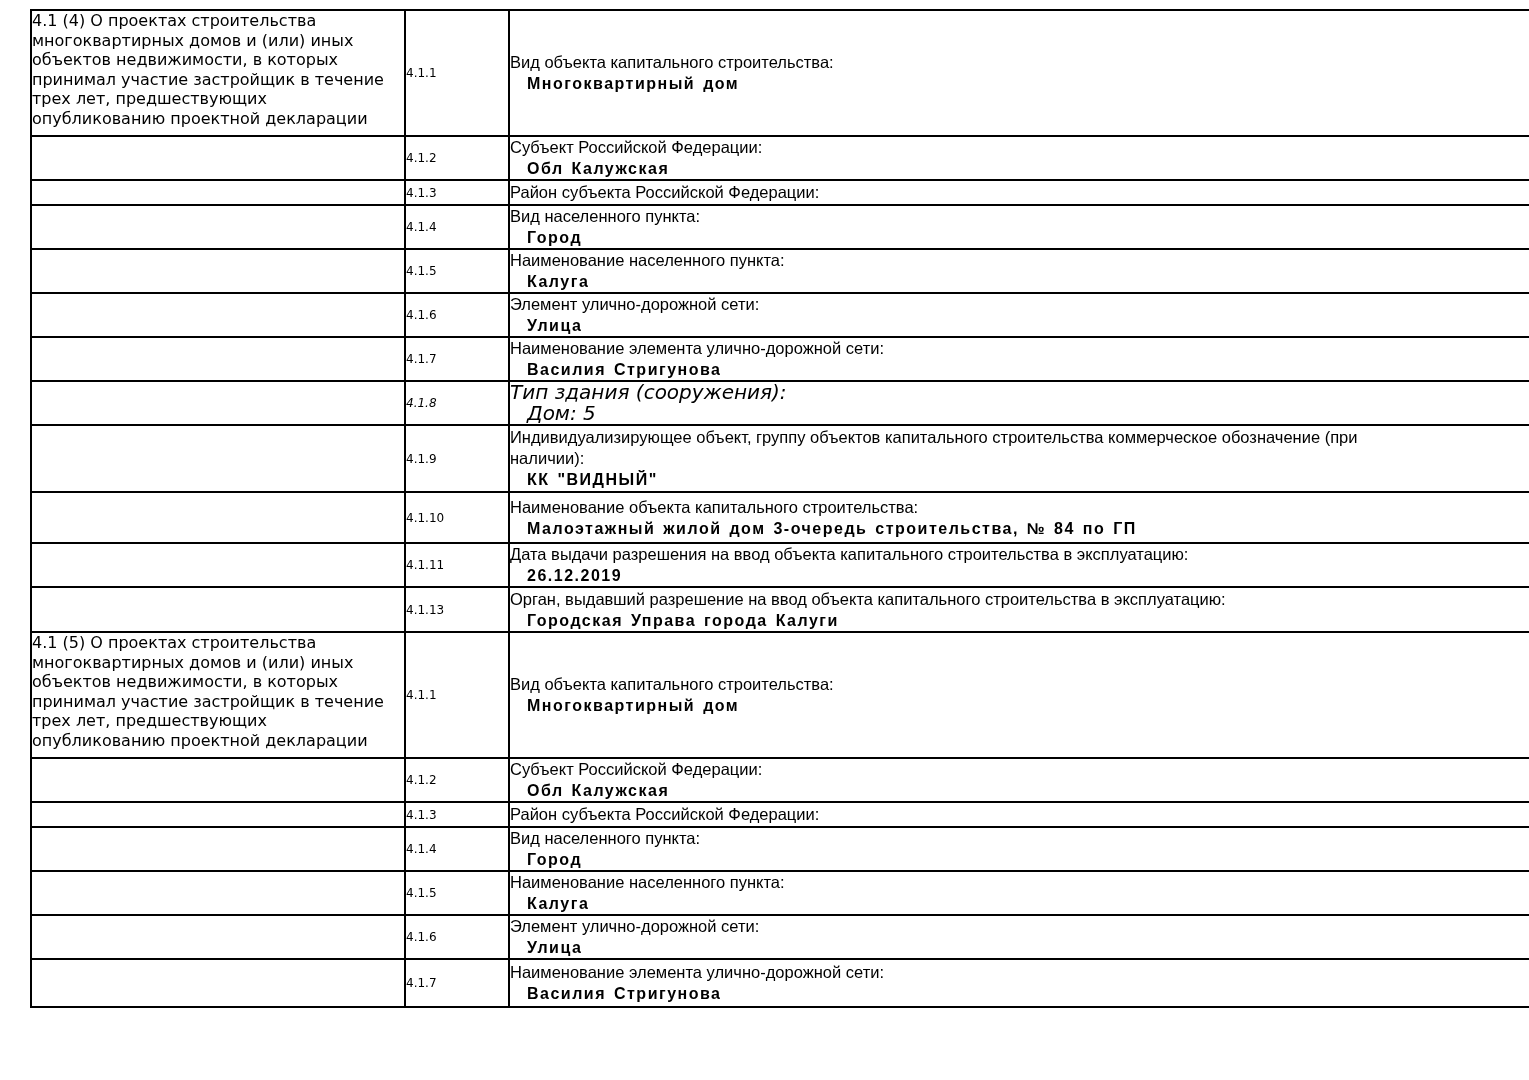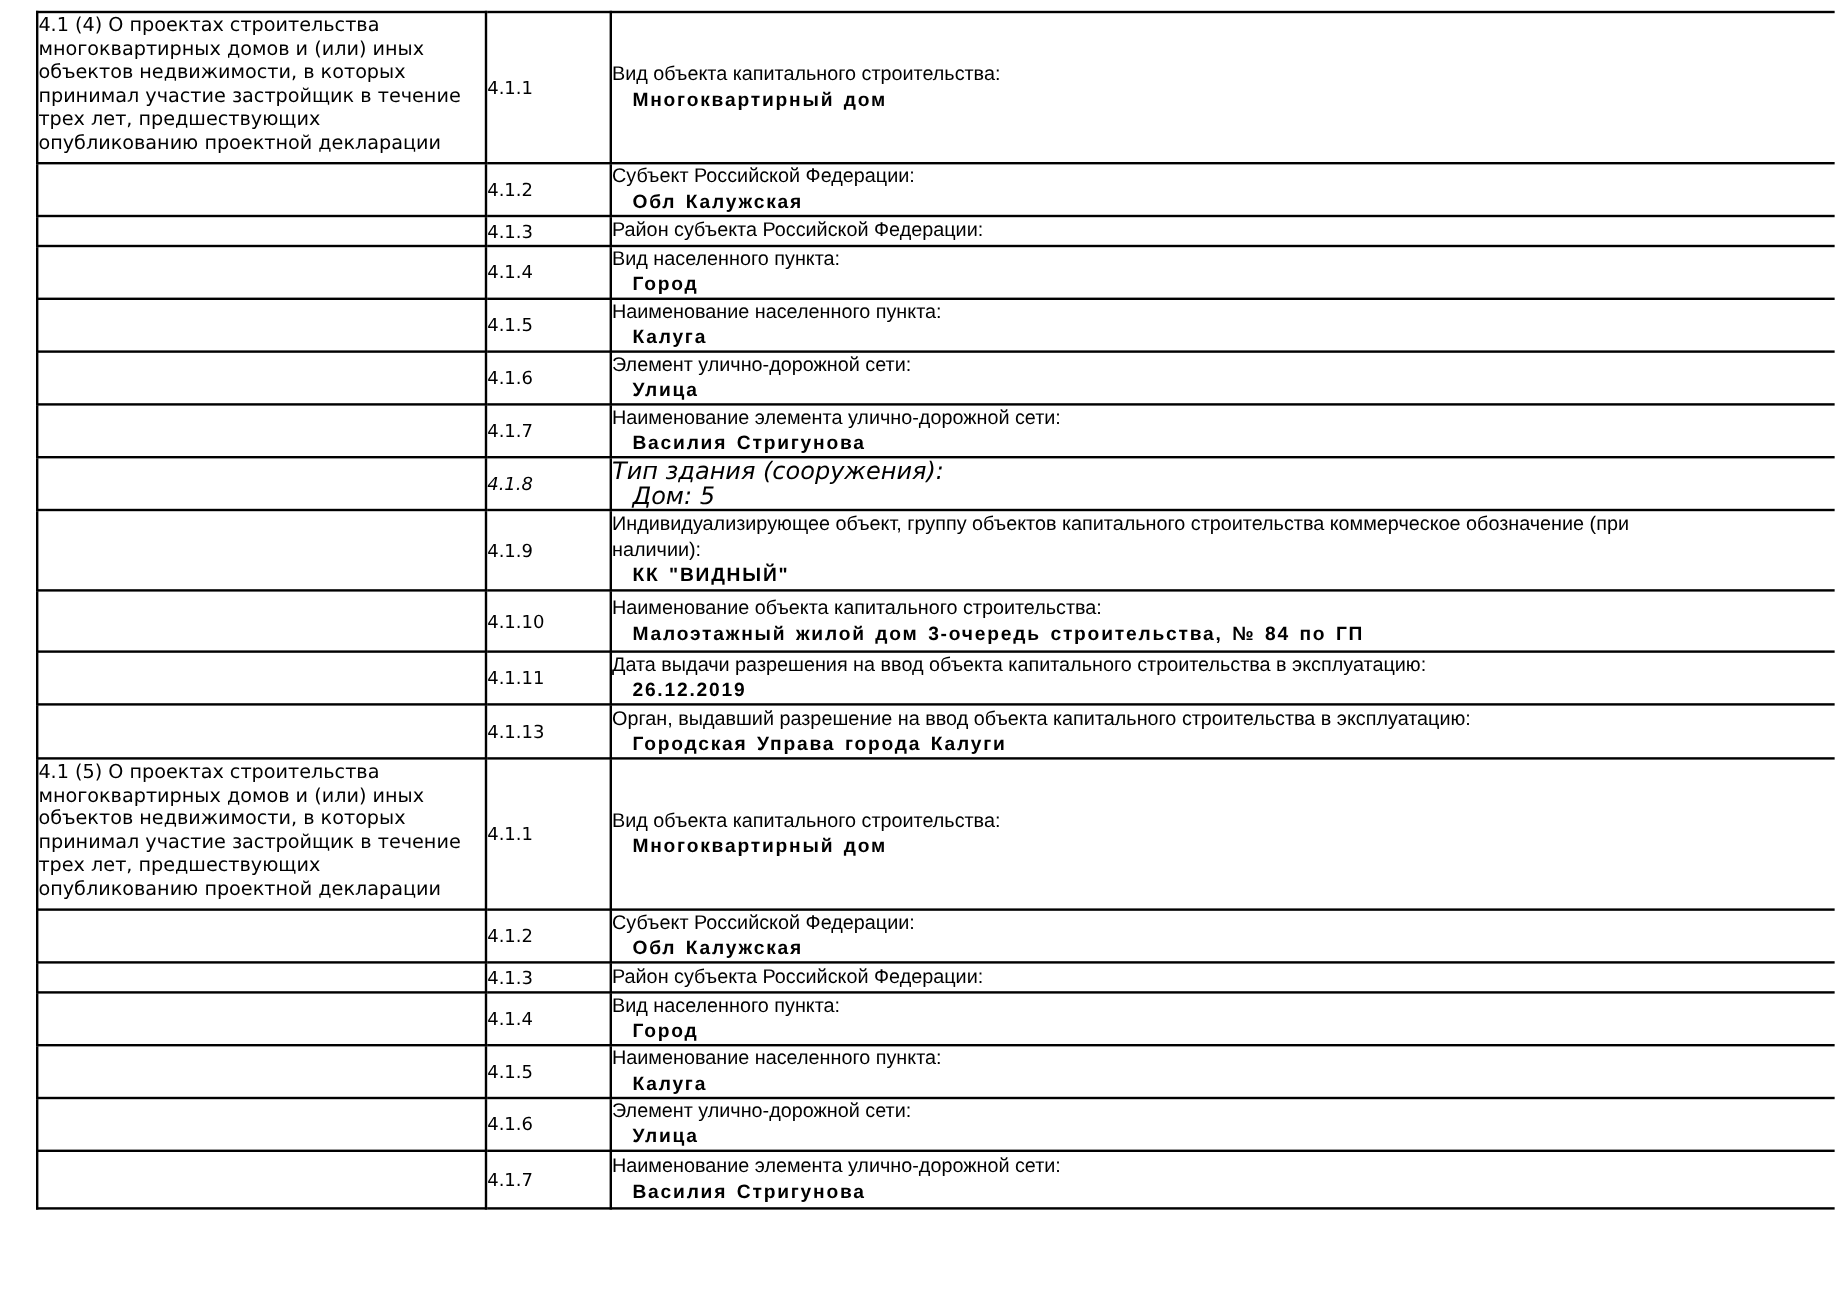--- a/index.html
+++ b/index.html
@@ -29,21 +29,21 @@
     width: 374px;
     font-family: "DejaVu Sans", sans-serif;
     font-size: 16px;
     line-height: 19.5px;
     vertical-align: top;
     padding: 1px 2px 1px 2px;
   }
   td.c2 {
     width: 104px;
     font-family: "DejaVu Sans", sans-serif;
-    font-size: 15px;
+    font-size: 12px;
     vertical-align: middle;
     padding-left: 5px;
     margin-left: 28px;
   }
   td.c3 {
     width: 1022px;
     font-family: "Liberation Sans", sans-serif;
     font-size: 16.5px;
     line-height: 21px;
     vertical-align: middle;

